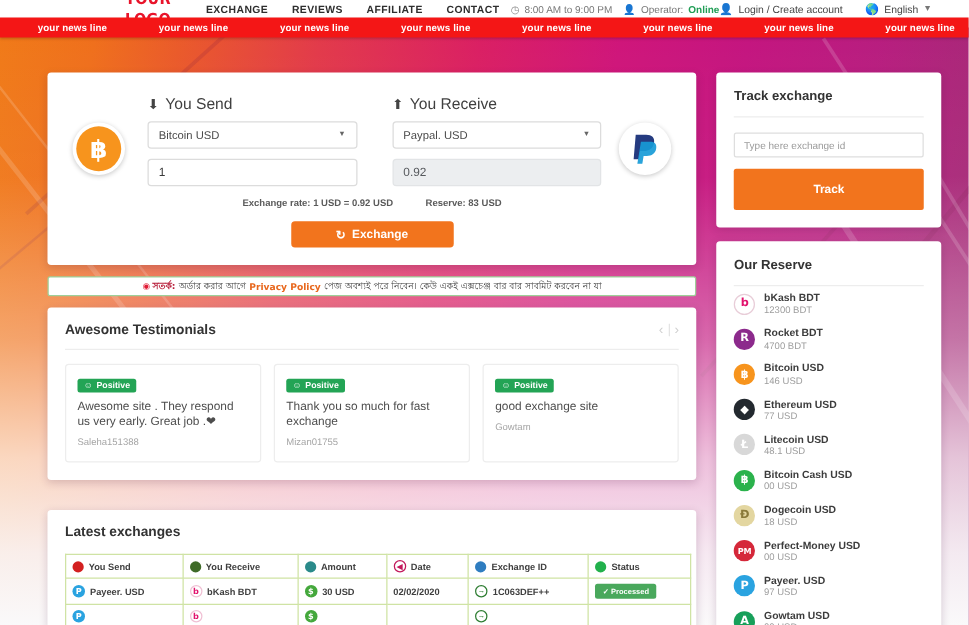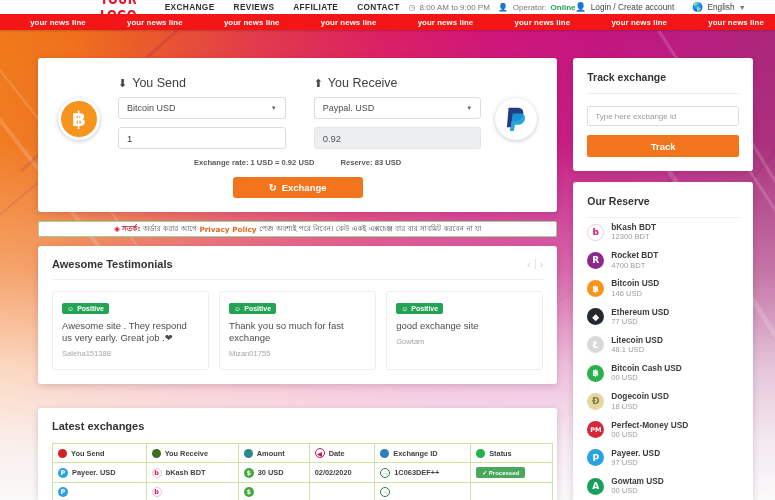--- a/index.html
+++ b/index.html
@@ -229,21 +229,21 @@
   #track-card .hd {
     font-size: 10.5px; font-weight: bold; color: #333;
     padding-bottom: 10px; border-bottom: 1px solid #ededed;
   }
   .track-input {
     margin-top: 12px; height: 20px; border: 1px solid #dedede;
     border-radius: 2px; display: flex; align-items: center;
     padding: 0 7px; font-size: 8px; color: #9b9b9b; background: #fff;
   }
   .track-btn {
-    margin-top: 9px; height: 22px; background: #f2741d; border-radius: 2px;
+    margin-top: 9px; height: 33px; background: #f2741d; border-radius: 2px;
     color: #fff; font-size: 9.5px; font-weight: bold;
     display: flex; align-items: center; justify-content: center;
   }
 
   #reserve-card { margin-top: 11px; padding: 13px 14px 6px 14px; }
   #reserve-card .hd {
     font-size: 10.5px; font-weight: bold; color: #333;
     padding-bottom: 10px; border-bottom: 1px solid #ededed;
   }
   .r-item { display: flex; align-items: center; gap: 7px; padding: 4px 0; }

